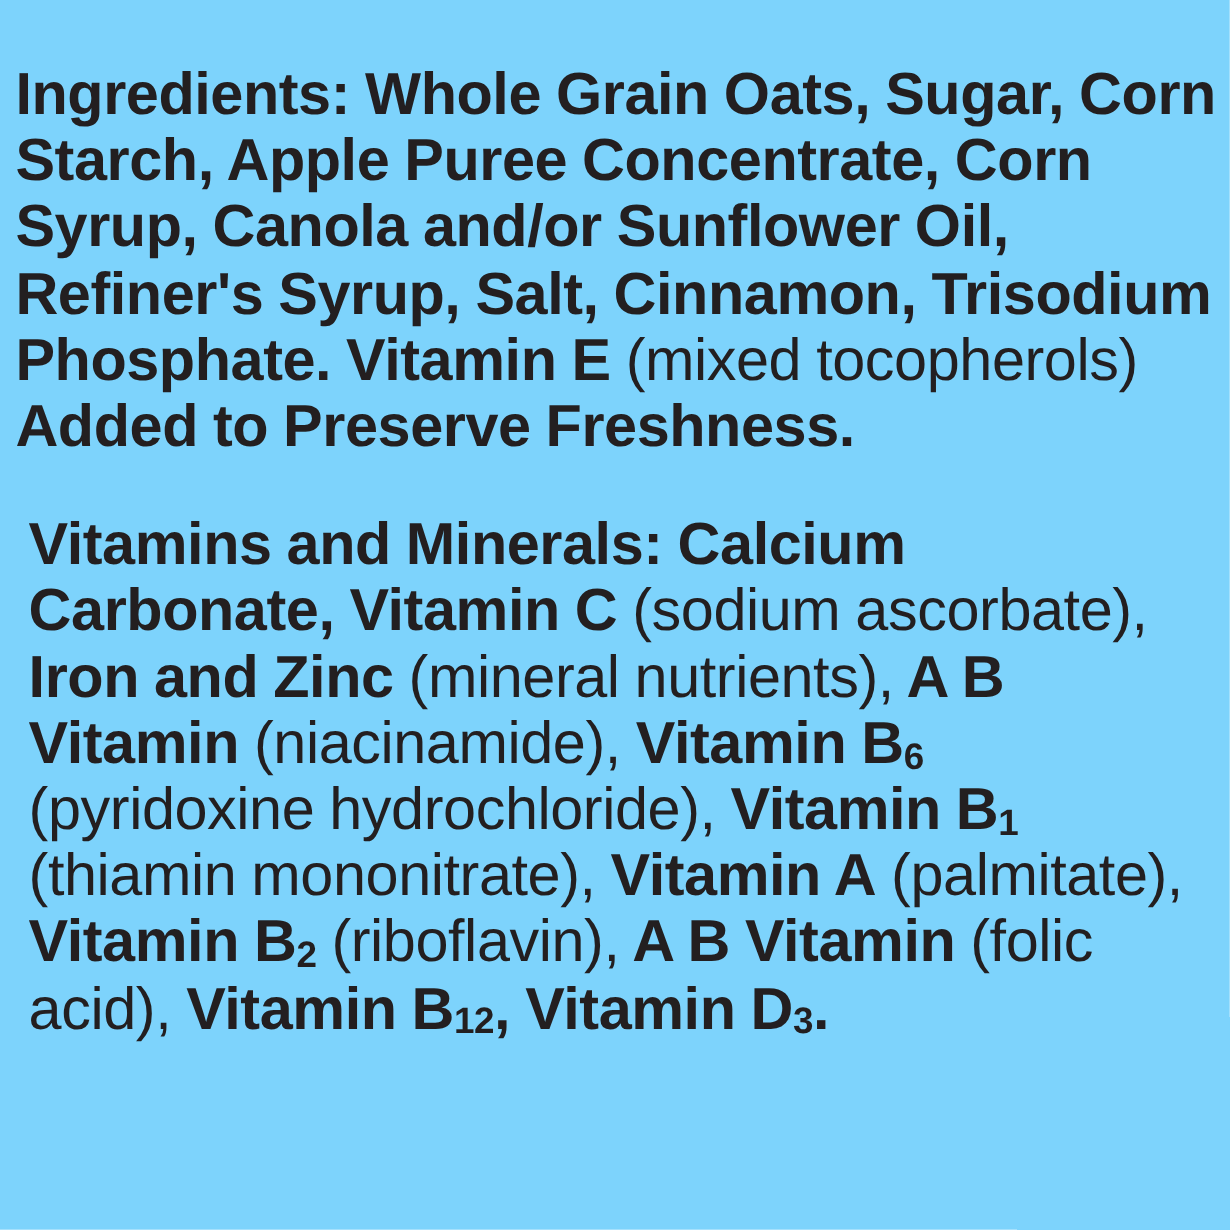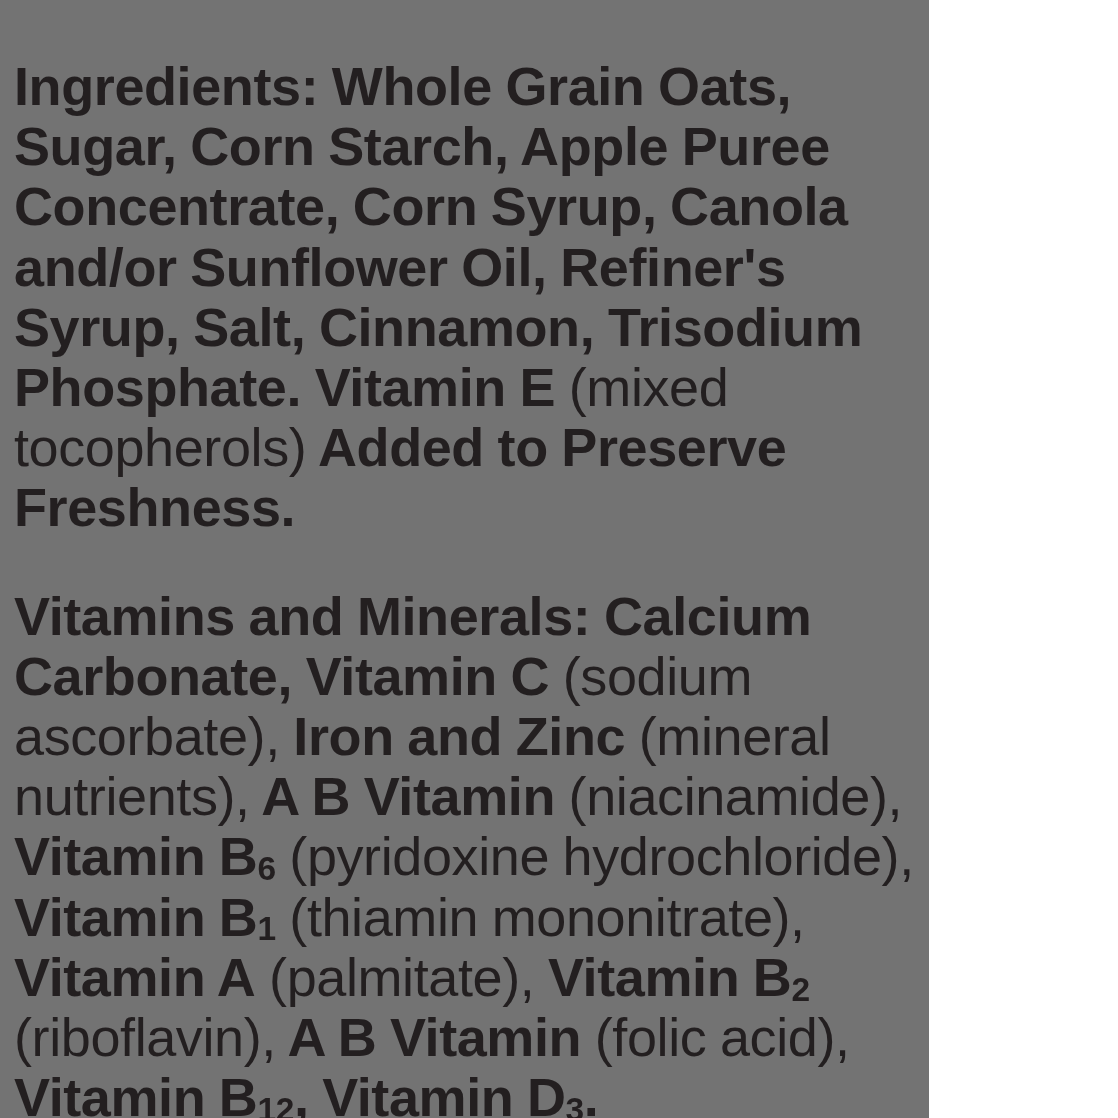--- a/index.html
+++ b/index.html
@@ -9,37 +9,37 @@
   }
   body {
     width: 1118px;
     height: 1118px;
     font-family: "Liberation Sans", sans-serif;
     color: #231f20;
     -webkit-font-smoothing: antialiased;
   }
   .label-panel {
     box-sizing: border-box;
-    width: 929px;
+    width: 1118px;
     height: 1118px;
     padding: 56px 8px 20px 14px;
-    background: #737373;
+    background: #7dd3fc;
   }
   .para {
     font-size: 54px;
     line-height: 1.115;
     letter-spacing: -0.4px;
     word-spacing: -1px;
     font-weight: 400;
   }
   .para.ingredients {
     margin: 0 0 48px 0;
   }
   .para.vitamins {
-    margin: 0;
+    margin: 12px;
   }
   .b {
     font-weight: 700;
   }
   .n {
     font-weight: 400;
   }
   sub {
     font-size: 0.62em;
     vertical-align: baseline;

